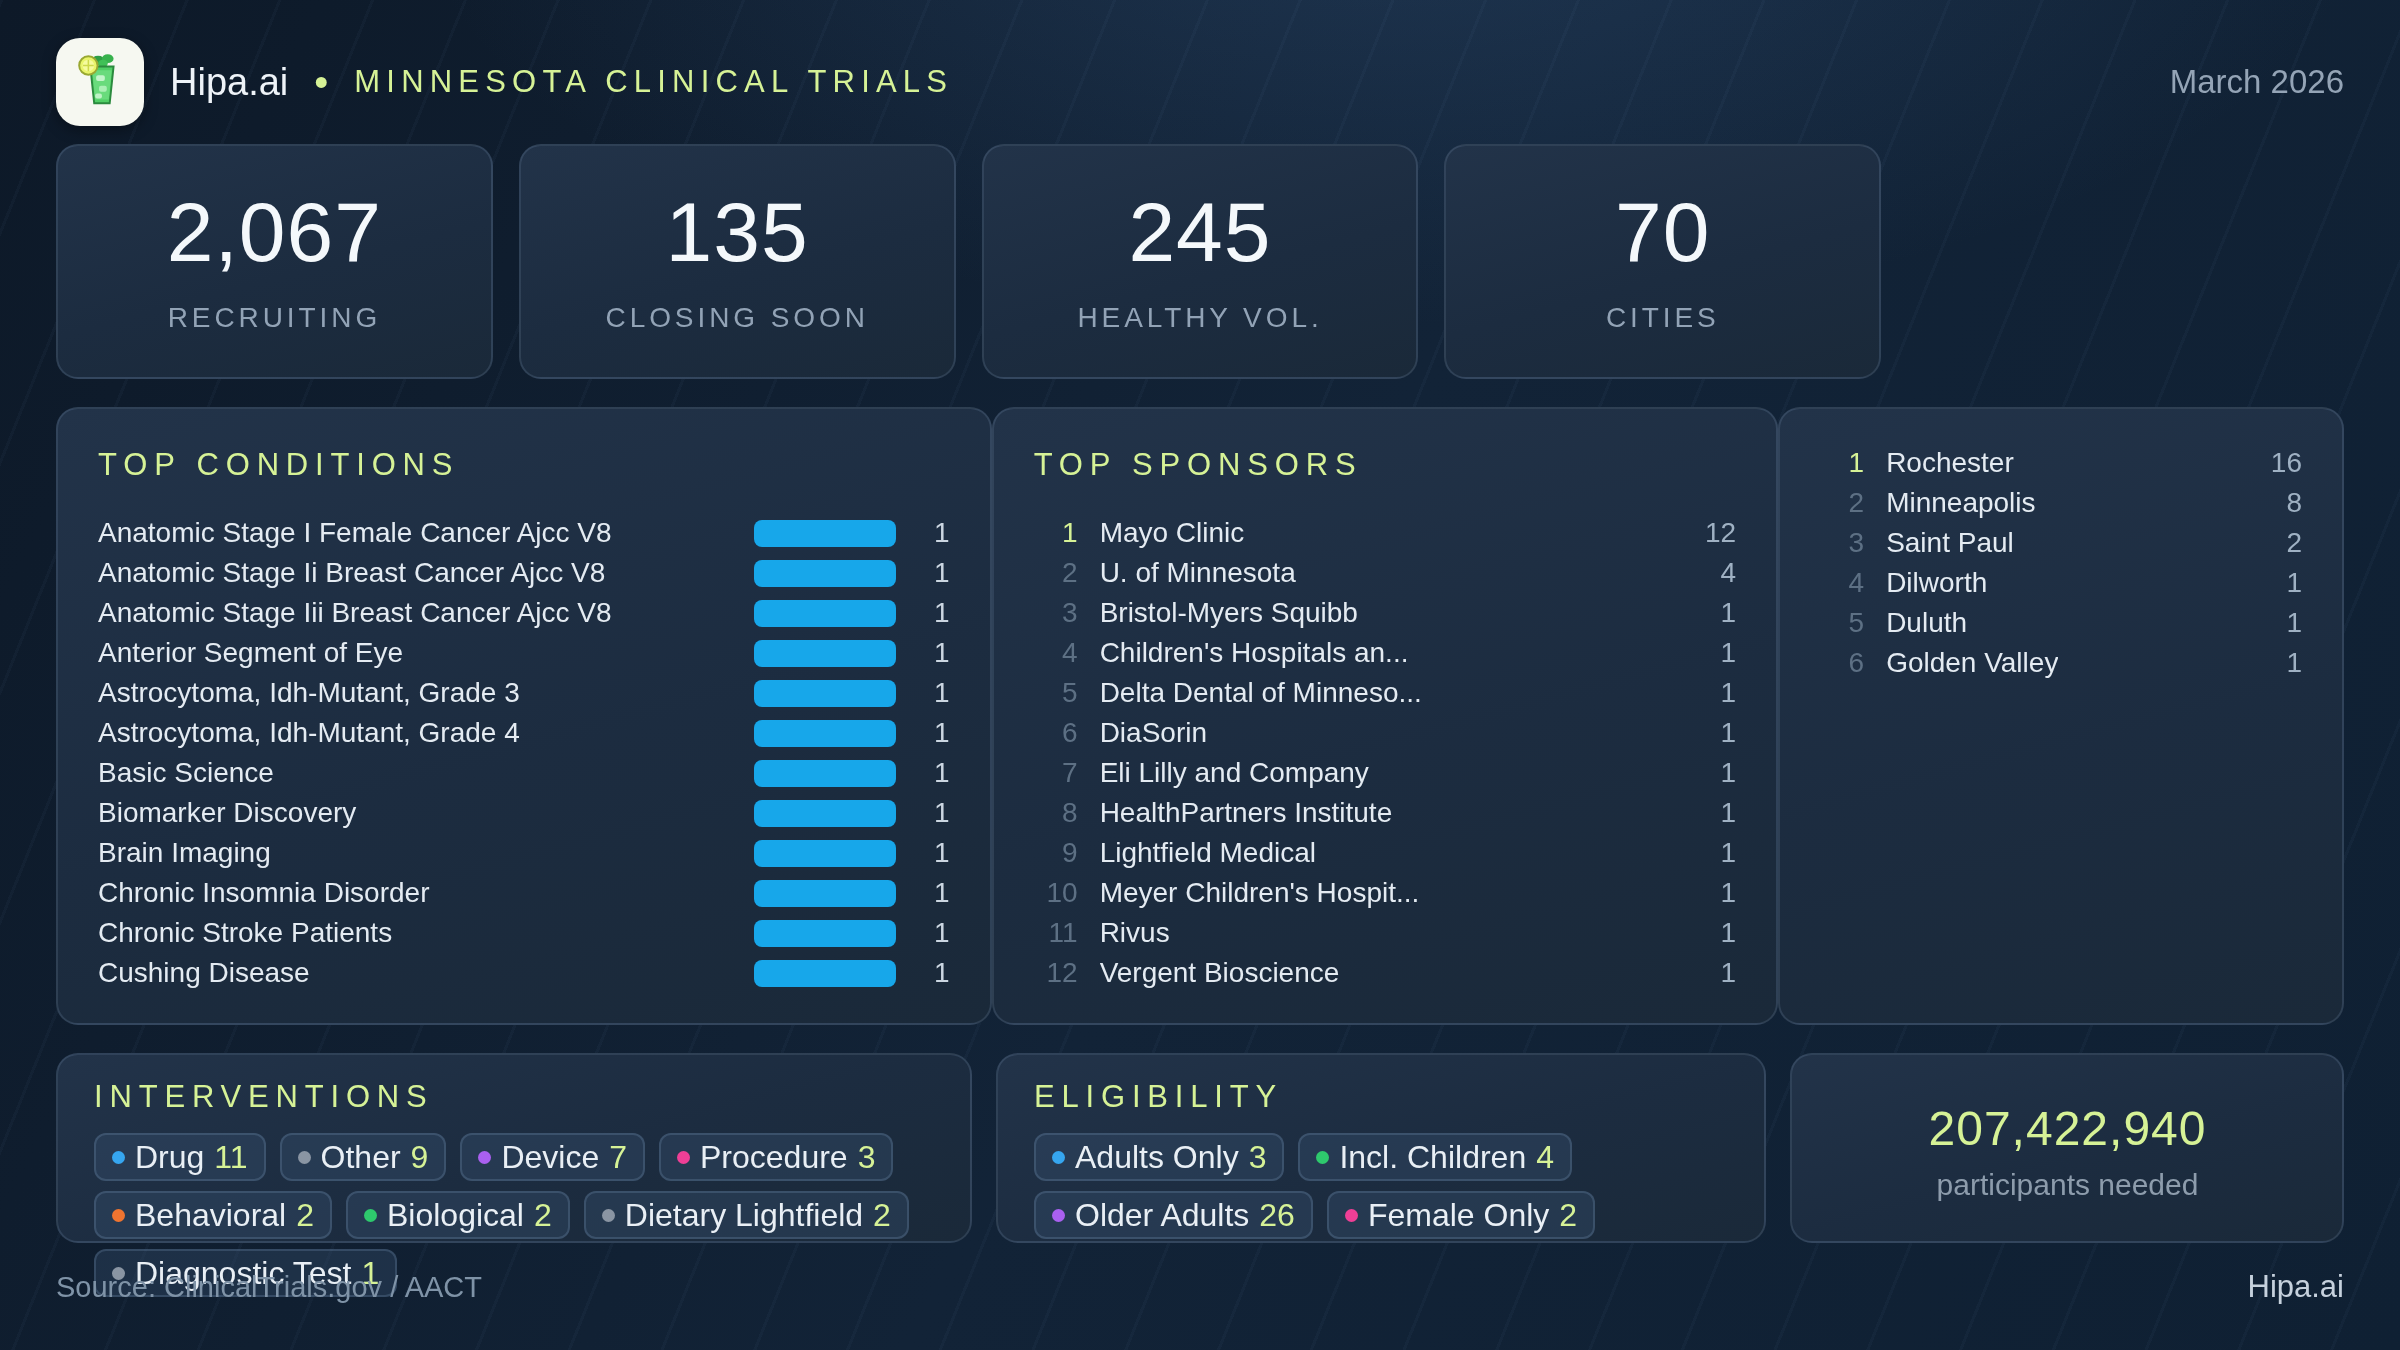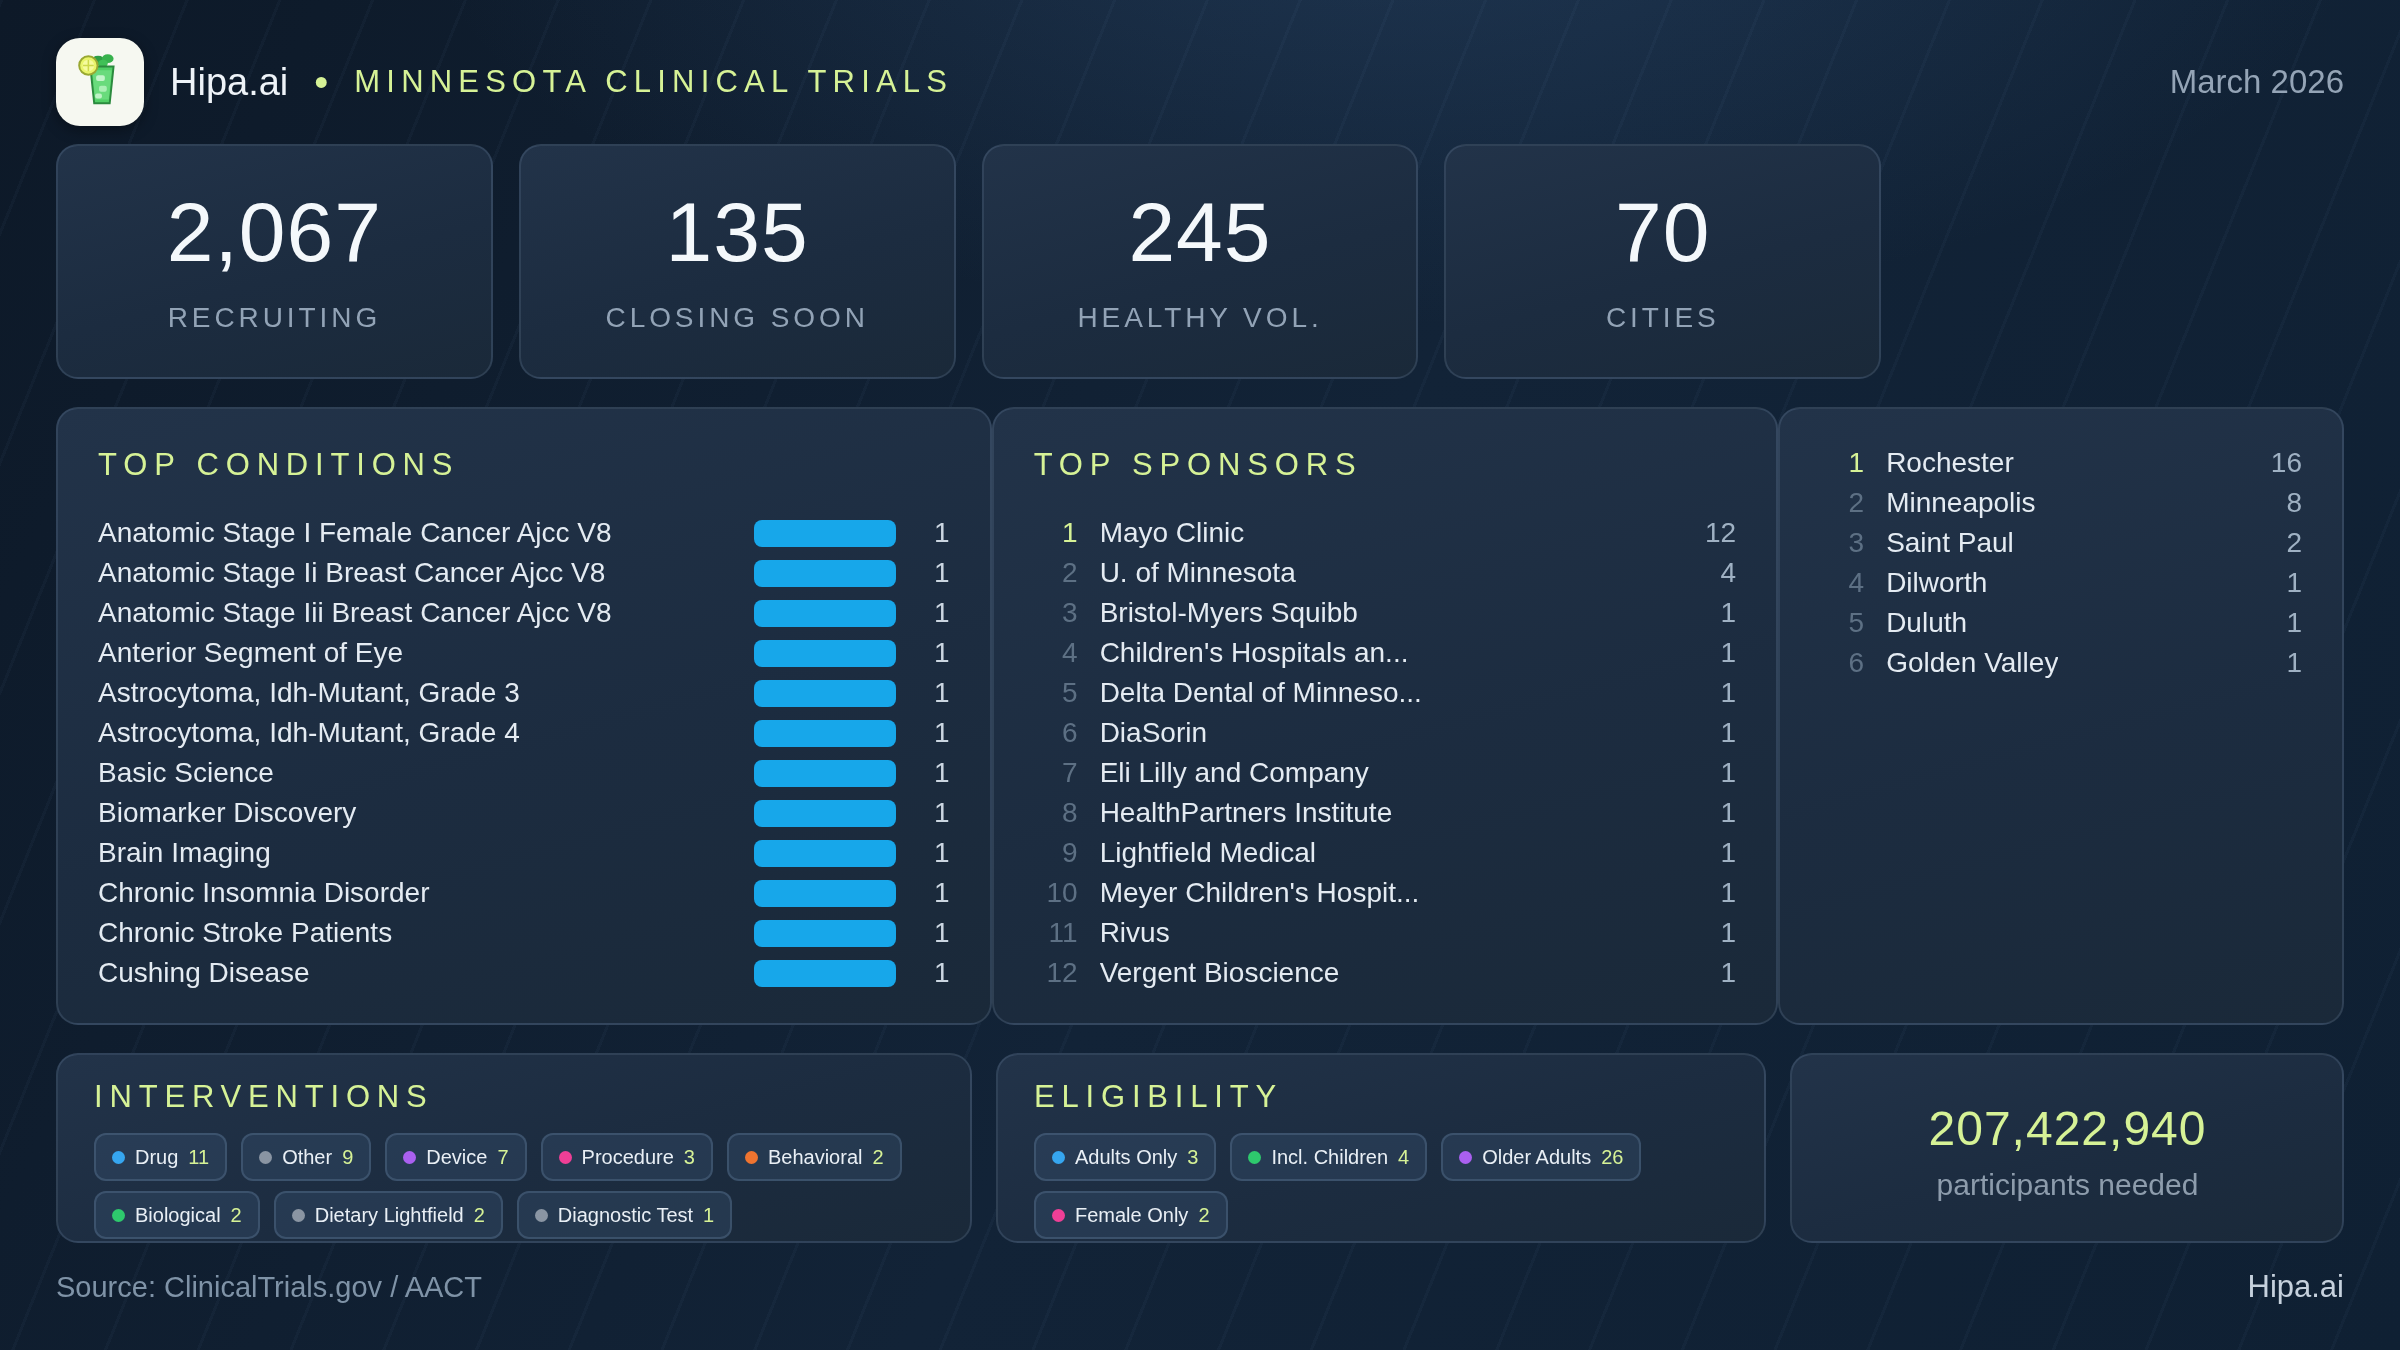--- a/index.html
+++ b/index.html
@@ -66,21 +66,21 @@
   .rank-name{margin-left:22px;color:var(--text);white-space:nowrap;overflow:hidden;}
   .rank-count{margin-left:auto;color:var(--count);}
 
   
   .bottom{display:grid;grid-template-columns:916fr 770fr 554fr;gap:24px;margin-top:28px;}
   .panel-short{height:190px;padding:22px 36px 16px;}
   .panel-short .panel-title{margin:2px 0 18px;}
   .badges{display:flex;flex-wrap:wrap;gap:10px 14px;}
   .badge{display:inline-flex;align-items:center;gap:10px;height:48px;padding:4px 16px;
     background:rgba(58,84,116,0.35);border:2px solid rgba(136,168,200,0.22);border-radius:12px;
-    font-size:20px;color:#e9eff5;}
+    font-size:32px;color:#e9eff5;}
   .badge .dot{width:13px;height:13px;border-radius:50%;flex:none;}
   .badge .bcount{color:var(--lime);}
 
   .participants{display:flex;flex-direction:column;align-items:center;justify-content:center;gap:12px;padding-left:37px;}
   .participants-value{font-size:48px;color:var(--lime);font-weight:500;letter-spacing:1px;}
   .participants-caption{font-size:30px;color:#8d9cac;}
 
   
   .footer{display:flex;align-items:center;justify-content:space-between;margin-top:26px;}
   .footer-source{font-size:29px;color:#7f93a7;}

